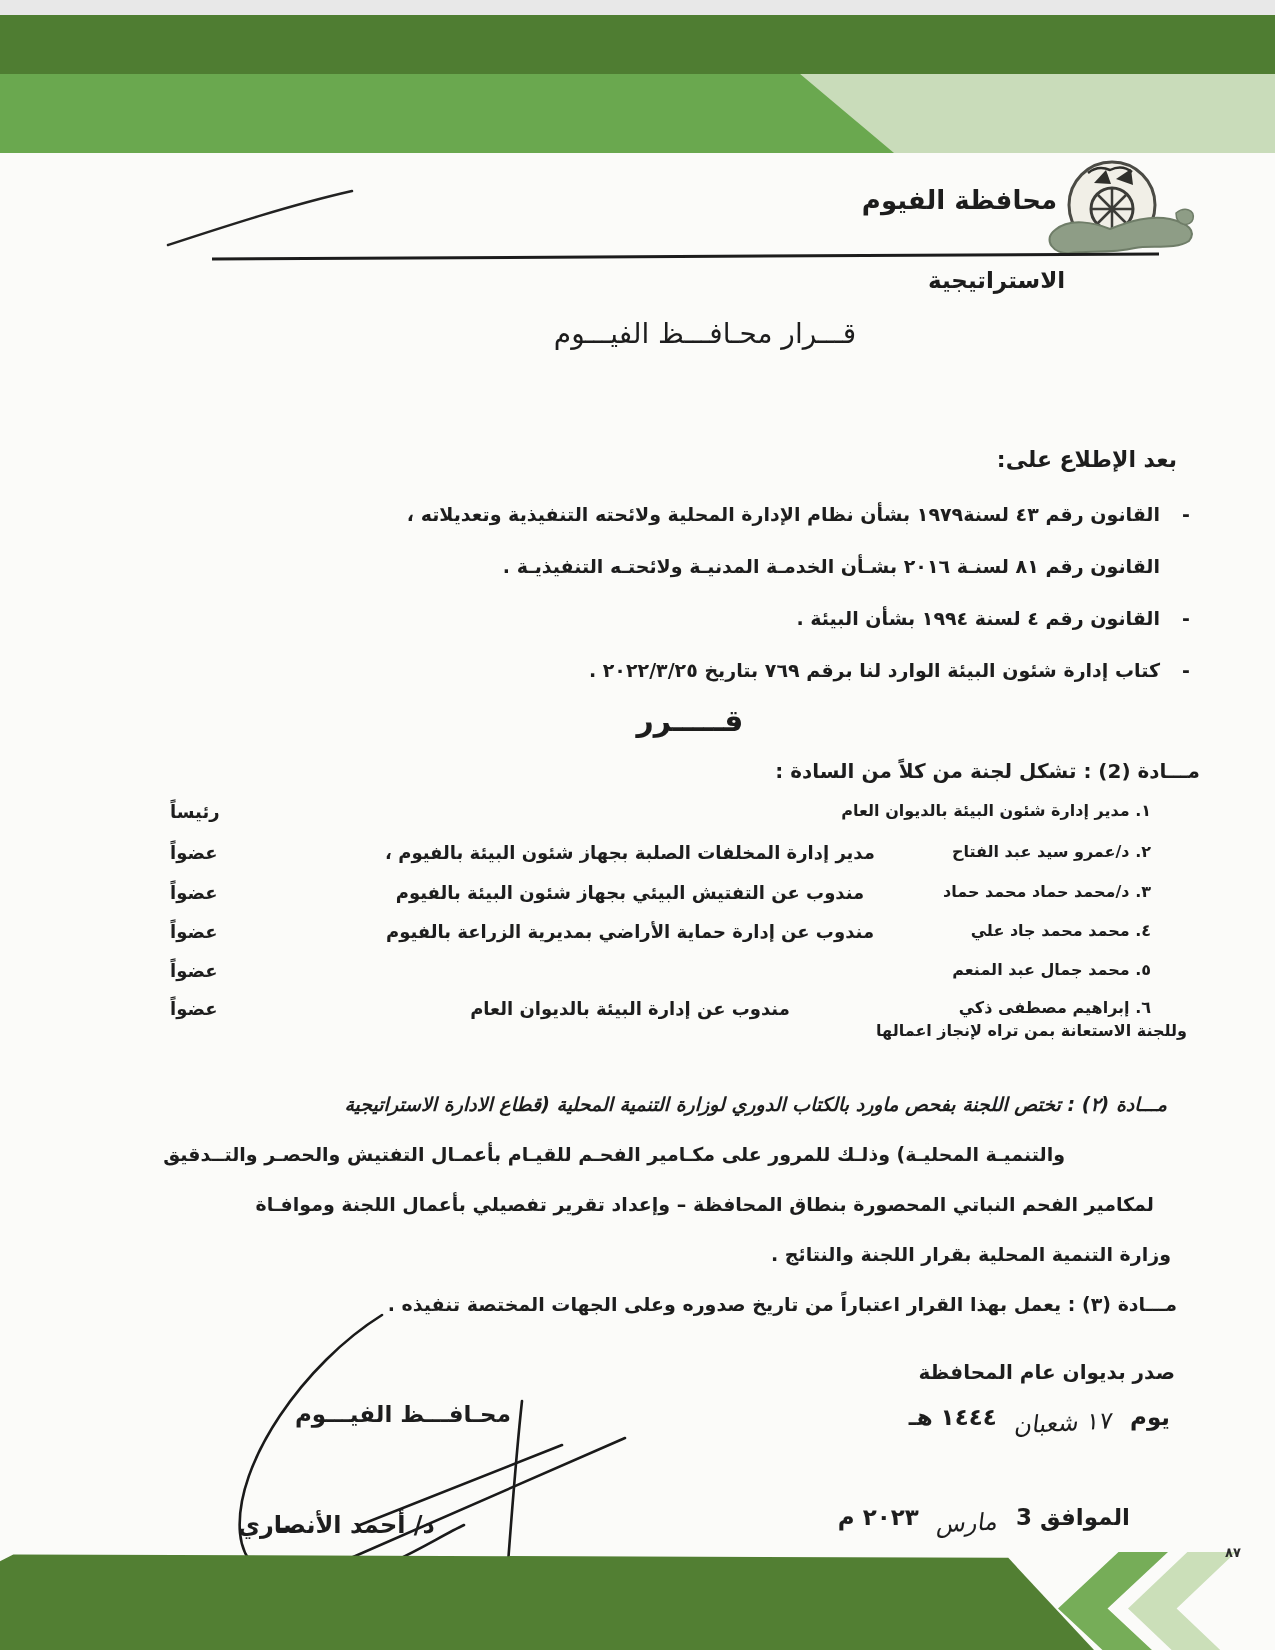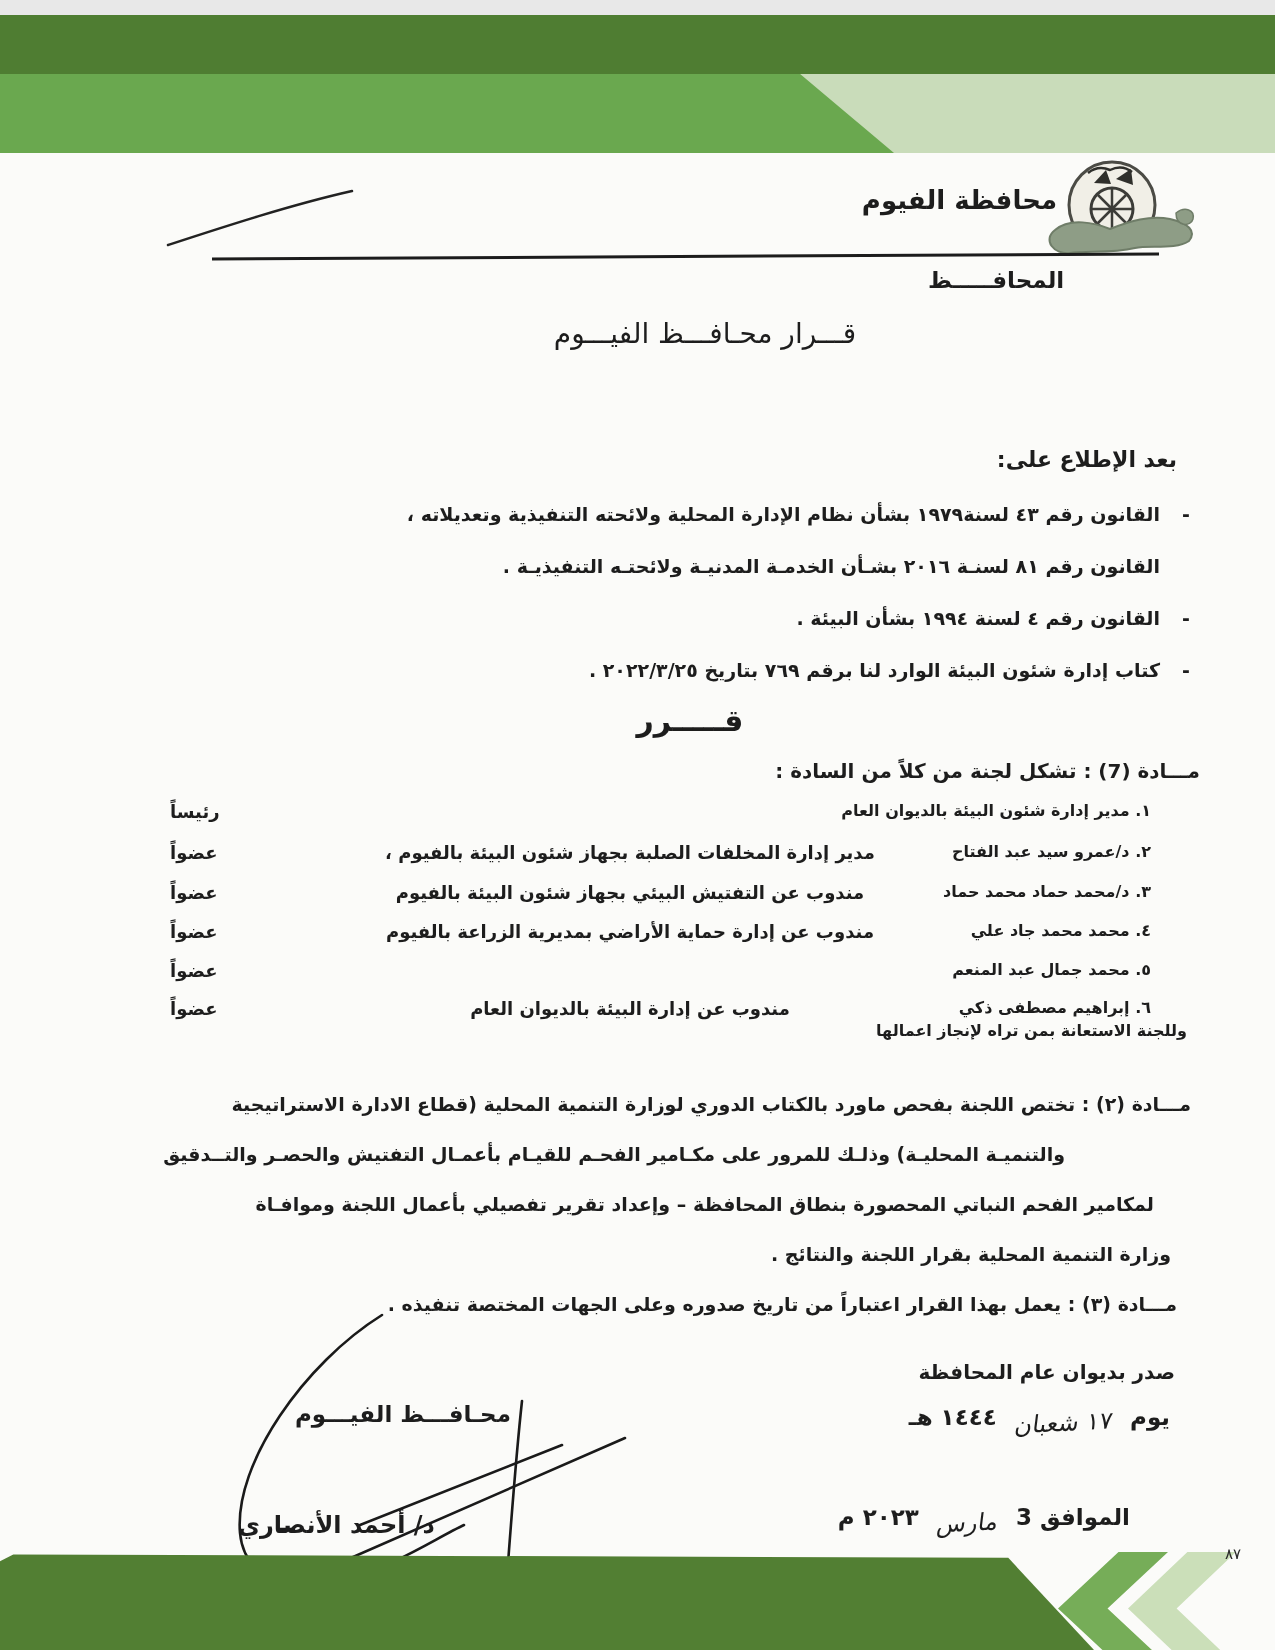--- a/index.html
+++ b/index.html
@@ -13,21 +13,21 @@
   .band-light{position:absolute;left:0;top:59px;width:1275px;height:79px;background:#c9dcba;}
   .band-mid{position:absolute;left:0;top:59px;width:894px;height:79px;background:#6aa84f;
     clip-path:polygon(0 0,89.5% 0,100% 100%,0 100%);}
   
   .band-bottom{position:absolute;left:0;top:1536px;width:1108px;height:114px;background:#527f33;
     clip-path:polygon(1.2% 3%,91% 6%,100% 100%,0 100%,0 9%);}
   .chev{position:absolute;top:1537px;height:113px;
     clip-path:polygon(100% 0,55% 0,0 50%,55% 100%,100% 100%,45% 50%);}
   .chev1{left:1058px;width:110px;background:#76ad58;}
   .chev2{left:1128px;width:108px;background:#cbdfb9;}
-  .pagenum{position:absolute;left:1225px;top:1530px;font-size:15px;font-weight:normal;color:#2b2b2b;direction:ltr;}
+  .pagenum{position:absolute;left:1225px;top:1530px;font-size:13px;font-weight:bold;color:#2b2b2b;direction:ltr;}
   
   .orgname{position:absolute;left:885px;top:170px;width:172px;text-align:center;
     font-size:26px;font-weight:bold;white-space:nowrap;}
   .ruleline{position:absolute;left:212px;top:240px;width:947px;height:3px;background:#1c1c1c;
     transform:rotate(-0.3deg);}
   .govtitle{position:absolute;left:928px;top:252px;font-size:23px;font-weight:bold;white-space:nowrap;}
   
   .dtitle1{position:absolute;left:520px;top:302px;width:370px;text-align:center;
     font-size:28px;font-weight:normal;white-space:nowrap;}
   .dtitle2{position:absolute;left:520px;top:363px;width:370px;text-align:center;
@@ -39,21 +39,21 @@
   .decree-word{position:absolute;left:600px;top:688px;width:180px;text-align:center;
     font-size:30px;font-weight:bold;}
   
   .art-head{position:absolute;right:75px;top:744px;font-size:20px;font-weight:bold;white-space:nowrap;}
   .mrow{position:absolute;left:0;right:0;height:34px;font-weight:bold;}
   .mname{position:absolute;right:124px;font-size:16px;white-space:nowrap;}
   .mrole{position:absolute;right:390px;width:510px;text-align:center;font-size:18px;white-space:nowrap;}
   .mpost{position:absolute;left:170px;font-size:18px;}
   .note{position:absolute;right:88px;top:1006px;font-size:16px;font-weight:bold;white-space:nowrap;}
   .a2l{position:absolute;font-size:19px;font-weight:bold;white-space:nowrap;}
-  .a2l0{right:84px;top:1078px;}
+  .a2l0{right:108px;top:1078px;font-style:italic;}
   .a2l1{right:210px;top:1128px;}
   .a2l2{right:121px;top:1178px;}
   .a2l3{right:104px;top:1228px;}
   .art3{position:absolute;right:98px;top:1278px;font-size:19px;font-weight:bold;white-space:nowrap;}
   
   .issued{position:absolute;right:100px;top:1345px;font-size:20px;font-weight:bold;}
   .dateline{position:absolute;font-weight:bold;white-space:nowrap;}
   .hijri{right:105px;top:1388px;font-size:23px;}
   .greg{right:145px;top:1488px;font-size:23px;}
   .hand{display:inline-block;font-weight:normal;transform:skewX(-10deg) rotate(-3deg);
@@ -83,42 +83,42 @@
     <path d="M176,58 c9,-7 19,-3 17,6 c-2,8 -17,8 -17,-6 Z" fill="#8e9d86" stroke="#6f7d68" stroke-width="1.5"></path>
   </svg>
 
   <div class="orgname">محافظة الفيوم</div>
 
   <svg style="left:160px;top:168px;" width="200" height="70" viewBox="0 0 200 70">
     <path d="M8,62 C60,45 130,22 192,8" stroke="#222" stroke-width="2.5" fill="none" stroke-linecap="round"></path>
   </svg>
 
   <div class="ruleline"></div>
-  <div class="govtitle">المحافـــــظ</div>
+  <div class="govtitle">الاستراتيجية</div>
 
   <div class="dtitle1">قـــرار محـافـــظ الفيـــوم</div>
 
   <div class="pre-head">بعد الإطلاع على:</div>
 
   <div class="pre-item" style="top:488px;">
     <span class="dash">-</span><span>القانون رقم ٤٣ لسنة١٩٧٩ بشأن نظام الإدارة المحلية ولائحته التنفيذية وتعديلاته ،</span>
   </div>
   <div class="pre-item" style="top:540px;">
     <span class="dash"></span><span>القانون رقم ٨١ لسنـة ٢٠١٦ بشـأن الخدمـة المدنيـة ولائحتـه التنفيذيـة .</span>
   </div>
   <div class="pre-item" style="top:592px;">
     <span class="dash">-</span><span>القانون رقم ٤ لسنة ١٩٩٤ بشأن البيئة .</span>
   </div>
   <div class="pre-item" style="top:644px;">
     <span class="dash">-</span><span>كتاب إدارة شئون البيئة الوارد لنا برقم ٧٦٩ بتاريخ ٢٠٢٢/٣/٢٥ .</span>
   </div>
 
   <div class="decree-word">قـــــرر</div>
 
-  <div class="art-head">مـــادة (7) : تشكل لجنة من كلاً من السادة :</div>
+  <div class="art-head">مـــادة (2) : تشكل لجنة من كلاً من السادة :</div>
 
   <div class="mrow" style="top:786px;">
     <span class="mname">١.  مدير إدارة شئون البيئة بالديوان العام</span>
     <span class="mrole"></span>
     <span class="mpost">رئيساً</span>
   </div>
   <div class="mrow" style="top:827px;">
     <span class="mname">٢.  د/عمرو سيد عبد الفتاح</span>
     <span class="mrole">مدير إدارة المخلفات الصلبة بجهاز شئون البيئة بالفيوم  ،</span>
     <span class="mpost">عضواً</span>

